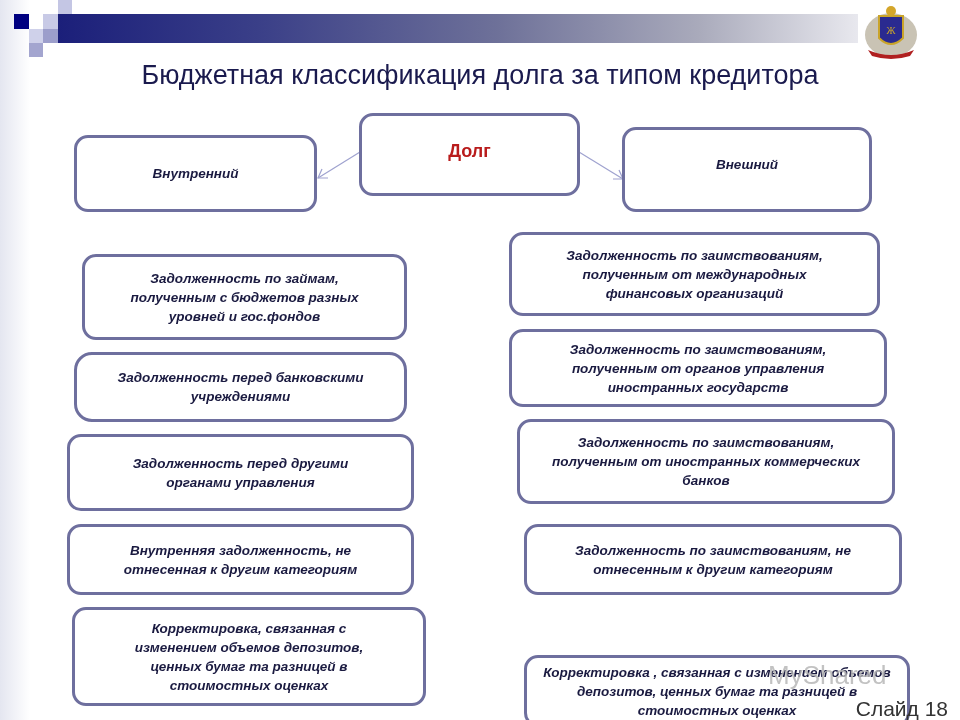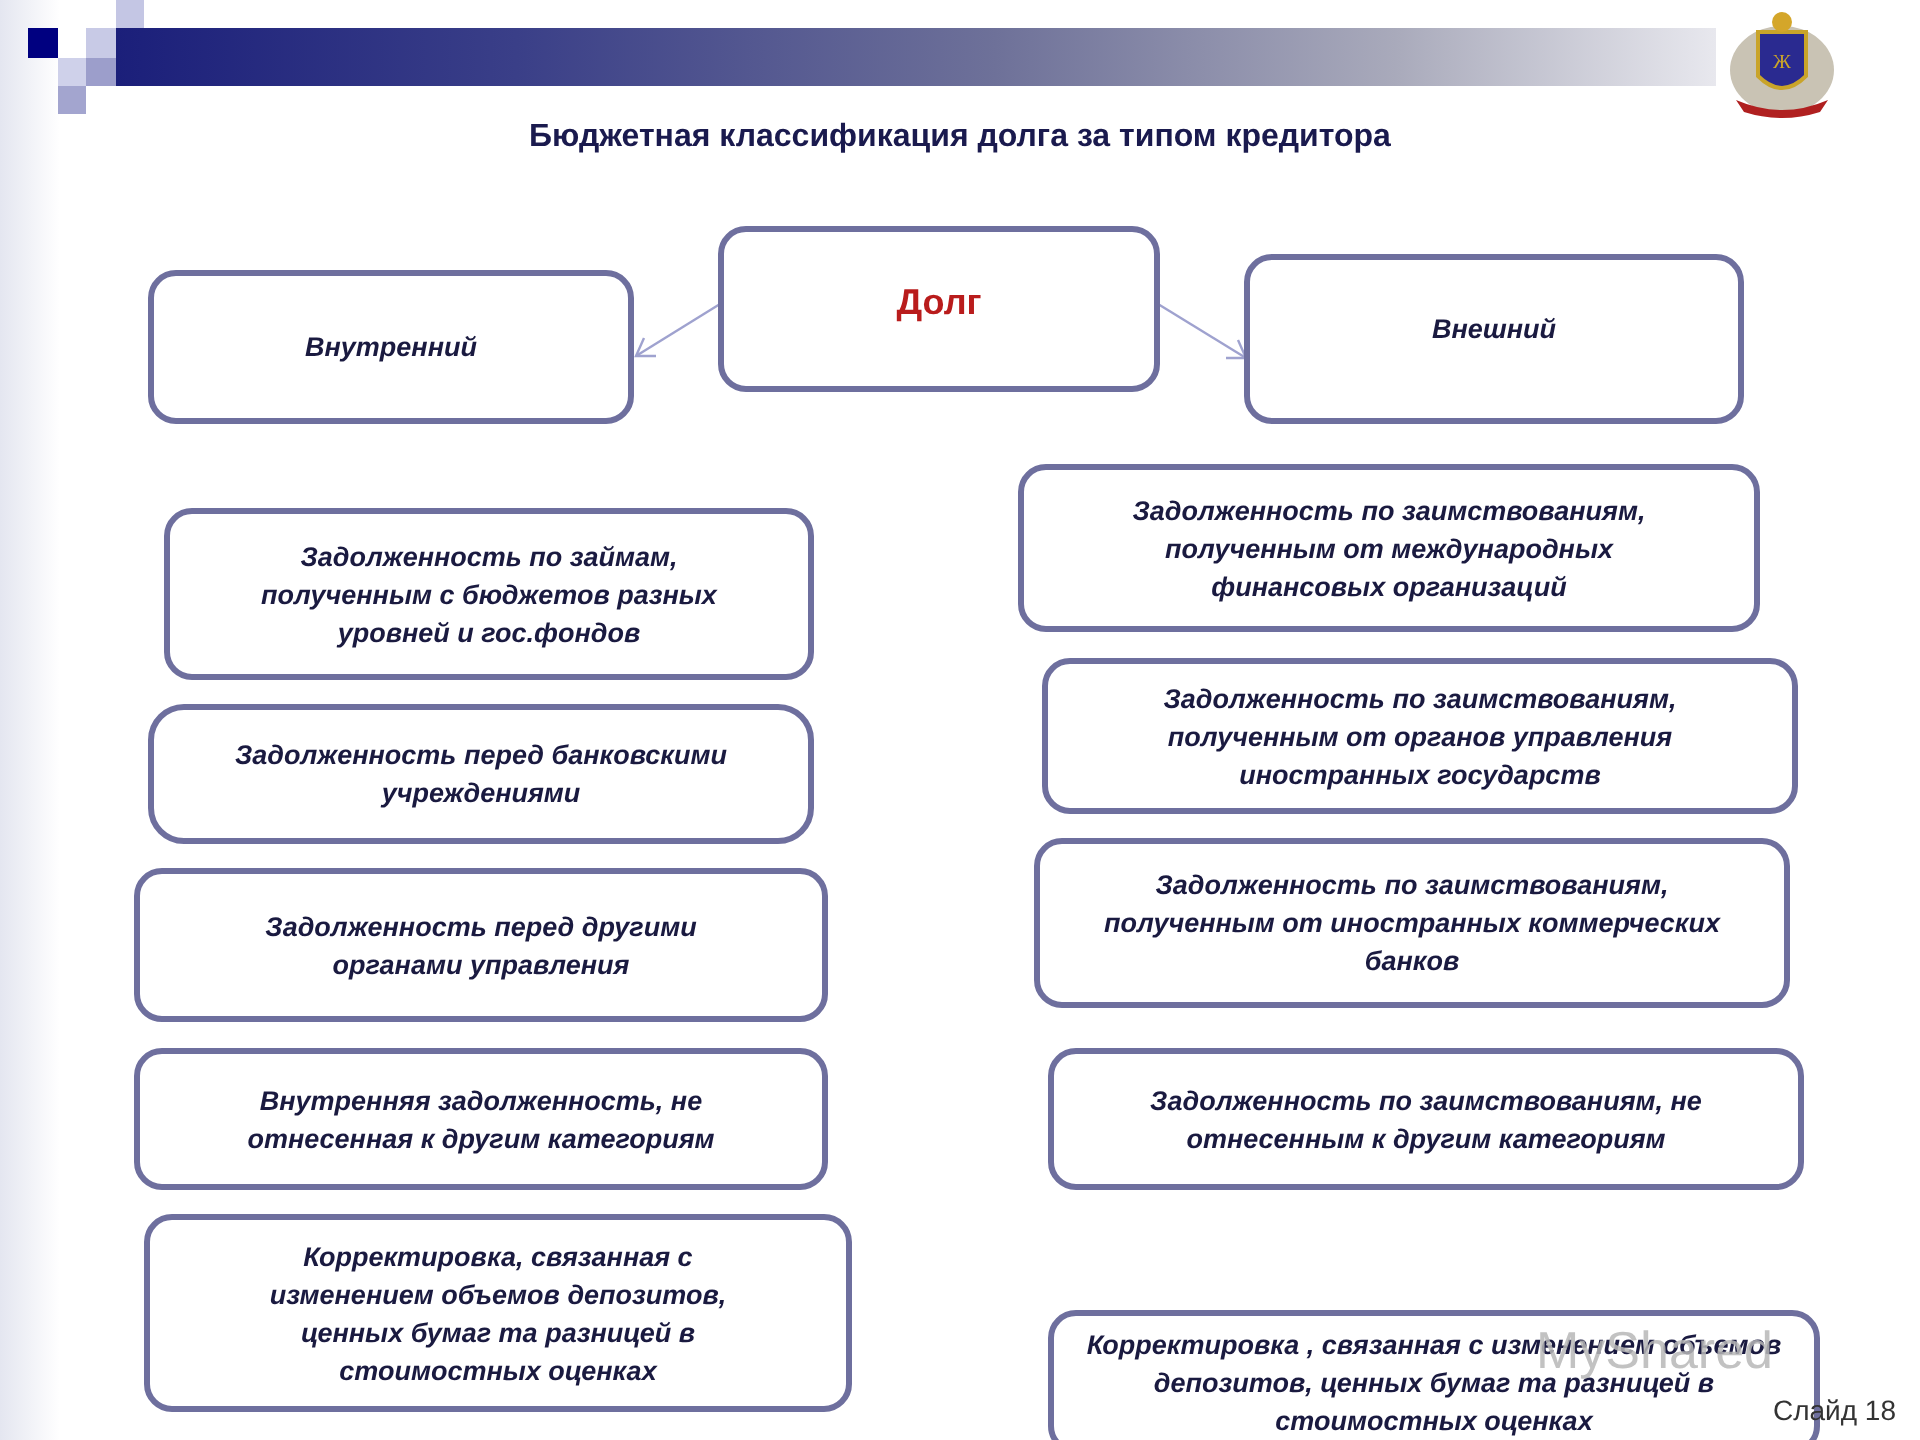--- a/index.html
+++ b/index.html
@@ -1,25 +1,25 @@
 <!DOCTYPE html>
 <html><head>
 <meta charset="utf-8">
 <style>
   html,body{margin:0;padding:0;}
   body{width:960px;height:720px;position:relative;background:#ffffff;overflow:hidden;font-family:"Liberation Sans",sans-serif;}
   .left-fade{position:absolute;left:0;top:0;width:30px;height:720px;background:linear-gradient(to right,#e4e6f0,#ffffff);}
   .sq{position:absolute;}
   .banner{position:absolute;left:58px;top:14px;width:800px;height:29px;background:linear-gradient(to right,#1b1f7a 0%,#3a3f88 25%,#6e7199 55%,#a9aabb 80%,#e8e8ee 100%);}
-  .title{position:absolute;left:0;width:960px;top:60px;text-align:center;font-weight:bold;font-size:16px;color:#1a1a4e;}
+  .title{position:absolute;left:0;width:960px;top:60px;text-align:center;font-weight:normal;font-size:27px;color:#1a1a4e;}
   .crest{position:absolute;left:860px;top:2px;width:62px;height:62px;}
   .box{position:absolute;box-sizing:border-box;border:3px solid #6e6f9e;border-radius:14px;background:#fff;display:flex;align-items:center;justify-content:center;text-align:center;font-style:italic;font-weight:bold;font-size:13.5px;color:#1a1a40;line-height:19px;padding:0 8px;}
   .box.main{font-style:normal;font-size:18px;color:#b91c1c;}
   .lines{position:absolute;left:0;top:0;}
-  .slide-num{position:absolute;right:12px;top:697px;font-size:14px;color:#333;}
+  .slide-num{position:absolute;right:12px;top:697px;font-size:21px;color:#333;}
   .watermark{position:absolute;left:768px;top:660px;font-size:26px;color:#b8b8b8;opacity:.85;}
 </style>
 </head>
 <body>
 
 <div class="left-fade"></div>
 <div>
   <div class="sq" style="left:14px;top:14px;width:15px;height:15px;background:#000080;"></div>
   <div class="sq" style="left:43px;top:14px;width:15px;height:15px;background:#c8cae6;"></div>
   <div class="sq" style="left:58px;top:0;width:14px;height:14px;background:#c4c6e4;"></div>
@@ -54,19 +54,19 @@
 <div class="box" style="left:74px;top:135px;width:243px;height:77px;">Внутренний</div>
 <div class="box" style="left:622px;top:127px;width:250px;height:85px;padding-bottom:10px;">Внешний</div>
 
 <div class="box" style="left:82px;top:254px;width:325px;height:86px;padding:0 26px;">Задолженность по займам, полученным с бюджетов разных уровней и гос.фондов</div>
 <div class="box" style="left:74px;top:352px;width:333px;height:70px;padding:0 14px;border-radius:18px;">Задолженность перед банковскими учреждениями</div>
 <div class="box" style="left:67px;top:434px;width:347px;height:77px;padding:1px 40px;">Задолженность перед другими органами управления</div>
 <div class="box" style="left:67px;top:524px;width:347px;height:71px;padding:0 20px;">Внутренняя задолженность, не отнесенная к другим категориям</div>
 <div class="box" style="left:60px;top:607px;width:354px;height:99px;padding:0 44px;margin-left:12px;">Корректировка, связанная с изменением объемов депозитов, ценных бумаг та разницей в стоимостных оценках</div>
 
 <div class="box" style="left:509px;top:232px;width:371px;height:84px;padding:0 26px;">Задолженность по заимствованиям, полученным от международных финансовых организаций</div>
-<div class="box" style="left:509px;top:329px;width:378px;height:78px;padding:0 26px;margin-left:12px;">Задолженность по заимствованиям, полученным от органов управления иностранных государств</div>
+<div class="box" style="left:509px;top:329px;width:378px;height:78px;padding:0 26px;">Задолженность по заимствованиям, полученным от органов управления иностранных государств</div>
 <div class="box" style="left:517px;top:419px;width:378px;height:85px;padding:0 30px;">Задолженность по заимствованиям, полученным от иностранных коммерческих банков</div>
 <div class="box" style="left:524px;top:524px;width:378px;height:71px;padding:0 14px;">Задолженность по заимствованиям, не отнесенным к другим категориям</div>
 <div class="box" style="left:524px;top:607px;width:386px;height:72px;padding:0 10px;margin-top:48px;">Корректировка , связанная с изменением объемов депозитов, ценных бумаг та разницей в стоимостных оценках</div>
 
 <div class="watermark">MyShared</div>
 <div class="slide-num">Слайд 18</div>
 
 </body></html>

